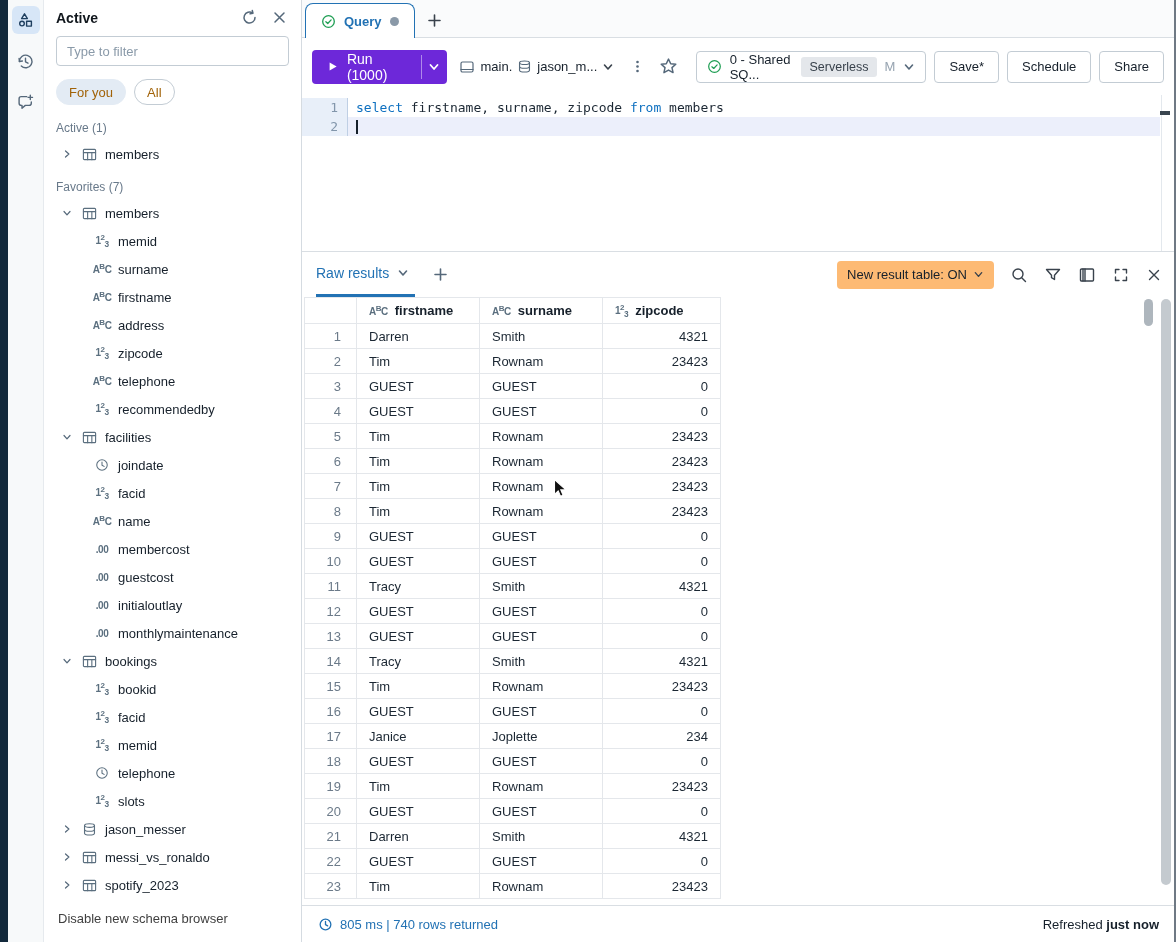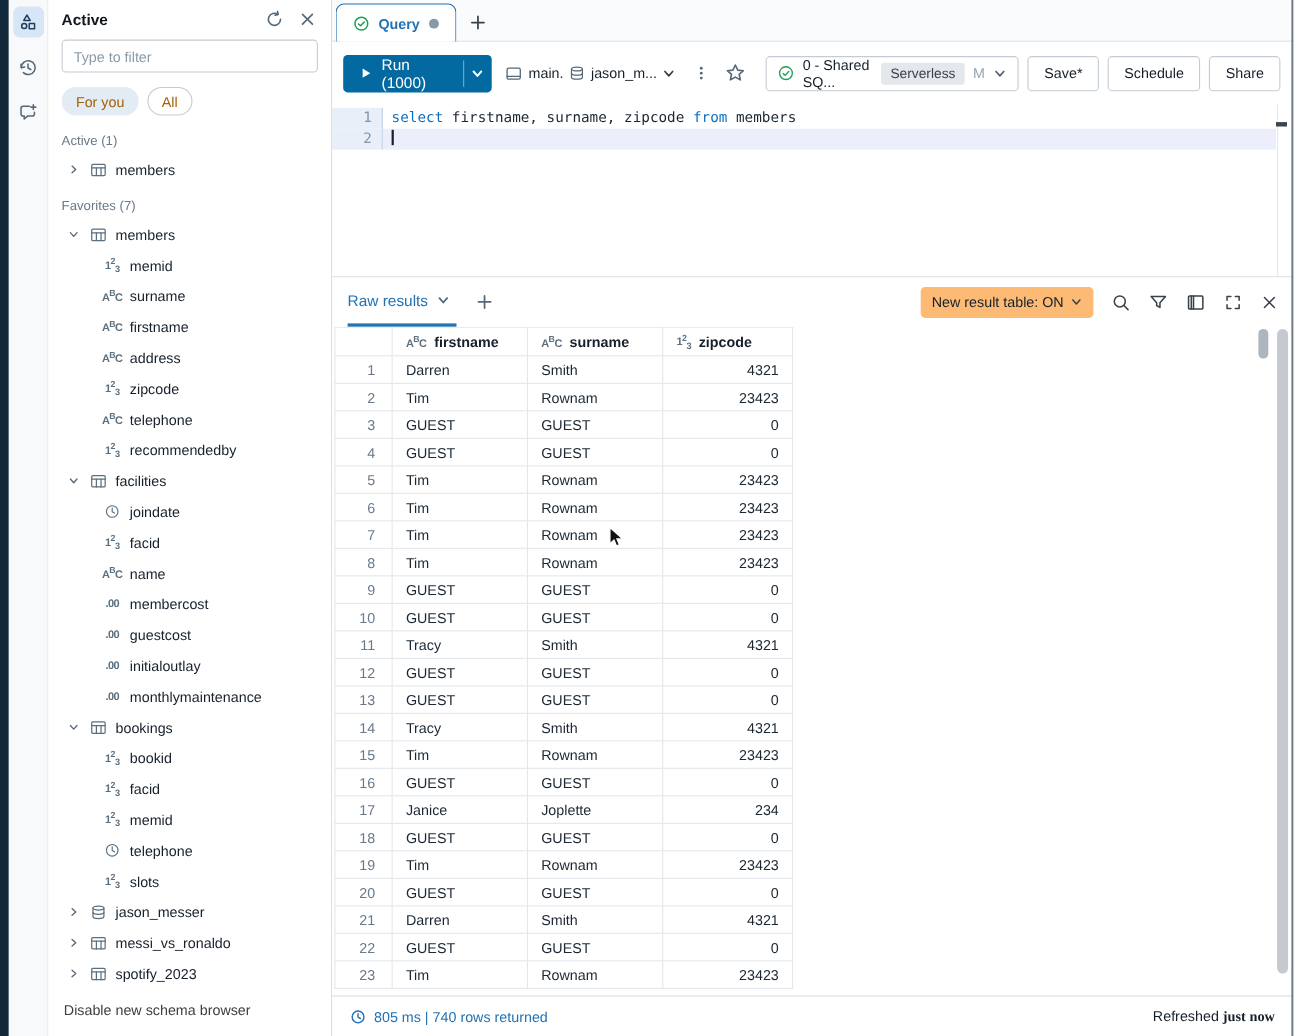--- a/index.html
+++ b/index.html
@@ -46,21 +46,21 @@
   .main { flex:1; display:flex; flex-direction:column; position:relative; min-width:0; }
 
   .tabbar { height:38px; flex:none; background:#FAFBFC; border-bottom:1px solid #D9DEE3; display:flex; align-items:flex-end; padding-left:3px; }
   .qtab { height:35px; margin-bottom:-1px; background:#fff; border:1.5px solid #2272B4; border-bottom:none; border-radius:8px 8px 0 0; display:flex; align-items:center; gap:8px; padding:0 15px; }
   .qtab .tname { color:#2272B4; font-weight:600; font-size:13px; }
   .qtab .dirty-dot { width:9px; height:9px; border-radius:50%; background:#8A99A8; }
   .newtab { width:40px; height:34px; display:flex; align-items:center; justify-content:center; color:#39424C; }
   .newtab svg { stroke:currentColor; stroke-width:1.6; stroke-linecap:round; }
 
   .toolbar { height:57px; flex:none; display:flex; align-items:center; padding:0 12px 0 10px; gap:8px; background:#fff; }
-  .runbtn { height:34px; background:#0369a1; border-radius:4px; display:flex; align-items:stretch; color:#fff; overflow:hidden; }
+  .runbtn { height:34px; background:#6d28d9; border-radius:4px; display:flex; align-items:stretch; color:#fff; overflow:hidden; }
   .run-main { display:flex; align-items:center; gap:9px; padding:0 16px; font-size:14px; }
   .run-sep { width:1px; background:rgba(255,255,255,.45); margin:5px 0; }
   .run-caret { width:31px; display:flex; align-items:center; justify-content:center; }
   .runbtn svg { stroke:#fff; fill:none; stroke-width:1.8; stroke-linecap:round; stroke-linejoin:round; }
   .runbtn .play { fill:#fff; stroke:none; }
   .ctx { display:flex; align-items:center; gap:5px; padding:0 4px; color:#16202B; }
   .ctx svg { stroke:#55687A; fill:none; stroke-width:1.2; stroke-linecap:round; stroke-linejoin:round; }
   .icobtn { display:flex; align-items:center; justify-content:center; width:26px; height:26px; color:#55687A; }
   .icobtn svg { stroke:currentColor; fill:none; stroke-width:1.4; stroke-linecap:round; stroke-linejoin:round; }
   .spacer { flex:1; }
@@ -104,21 +104,21 @@
   .grid thead th { height:26px; font-weight:700; color:#16202B; text-align:left; }
   .grid thead th .hcell { display:flex; align-items:center; gap:7px; }
   .grid td.rownum { color:#6B7A89; text-align:right; padding-right:15px; background:#fff; }
   .grid td.num { text-align:right; }
   .grid .ticon-txt { font-weight:700; }
 
   .r-foot { height:37px; flex:none; border-top:1px solid #D9DEE3; display:flex; align-items:center; padding:0 17px 0 16px; }
   .r-stats { display:flex; align-items:center; gap:7px; color:#2272B4; }
   .r-stats svg { stroke:#2272B4; fill:none; stroke-width:1.4; stroke-linecap:round; stroke-linejoin:round; }
   .r-refresh { margin-left:auto; color:#16202B; }
-  .r-refresh b { font-weight:700;font-family:Liberation Serif, serif; }
+  .r-refresh b { font-weight:700; }
 
   
   .sb-thumb-small { position:absolute; top:299px; right:23px; width:9px; height:27px; border-radius:5px; background:#AEB6BD; }
   .sb-thumb-long { position:absolute; top:299px; right:5px; width:10px; height:586px; border-radius:5px; background:#C4CACF; }
   .page-edge { position:absolute; top:0; right:0; width:2px; height:100%; background:#6F7984; }
   .cursor { position:absolute; left:553px; top:478px; z-index:50; pointer-events:none; }
 </style>
 </head>
 <body>
 

